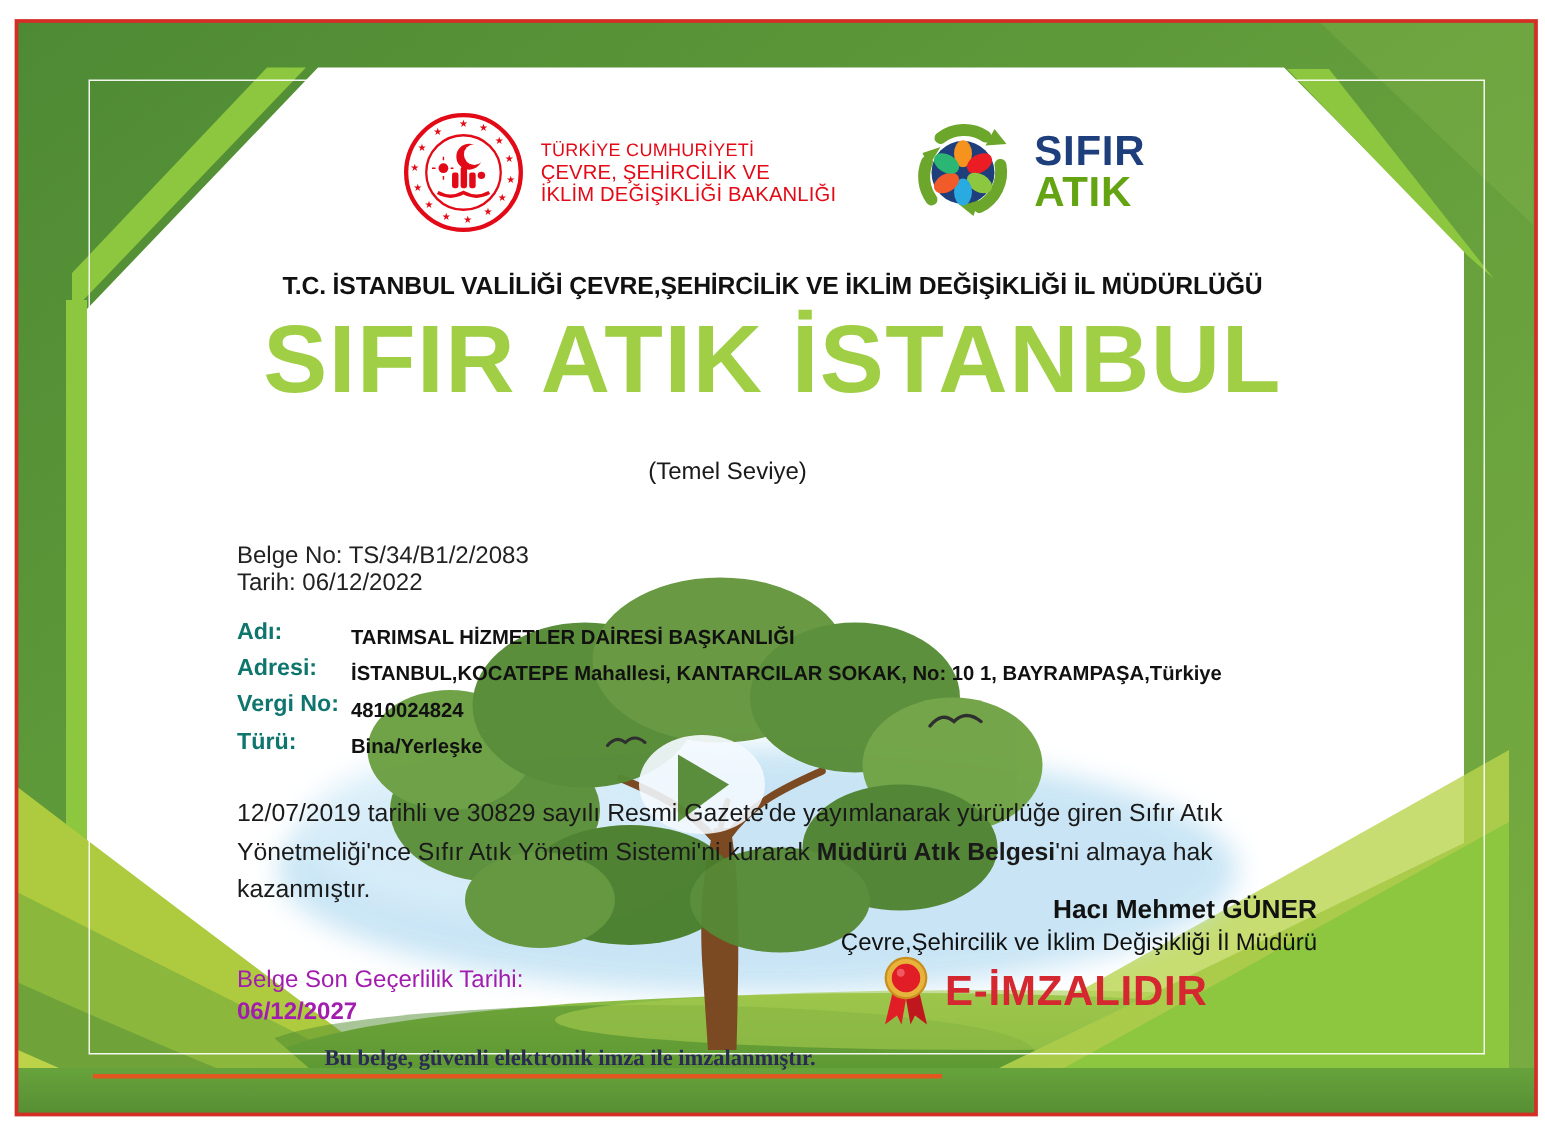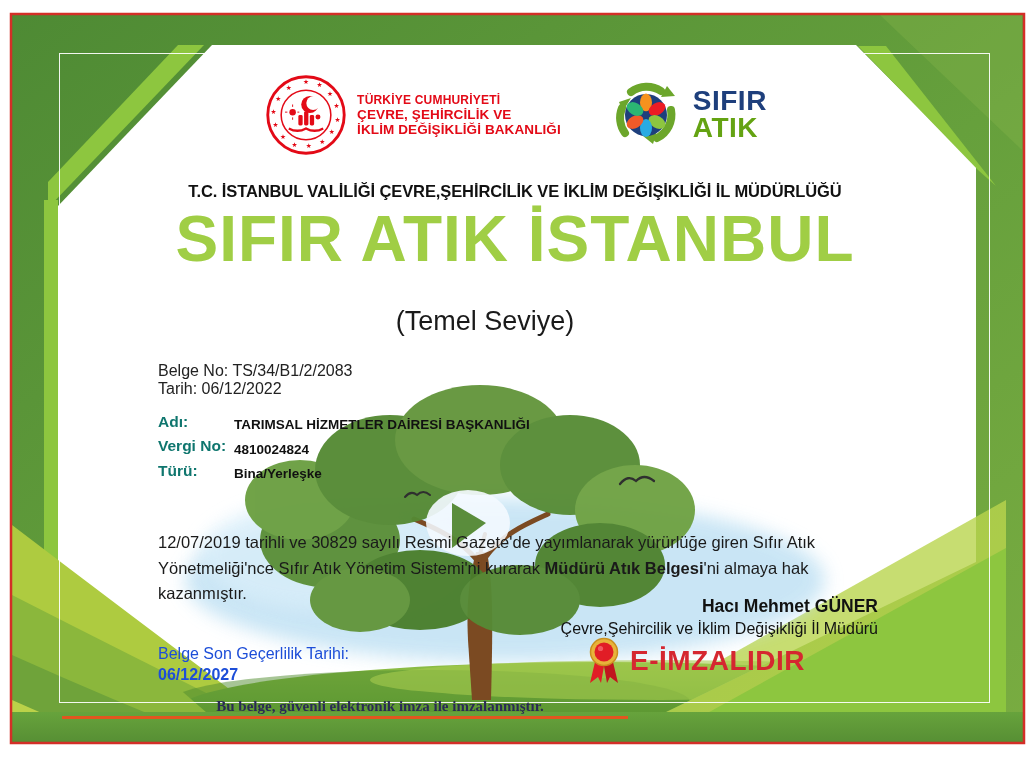--- a/index.html
+++ b/index.html
@@ -11,52 +11,52 @@
   
   .white-rule { position:absolute; left:59px; top:53px; width:931px; height:650px;
     border:1.5px solid rgba(255,255,255,.92); z-index:2; }
   .red-underline { position:absolute; left:62px; top:716px; width:566px; height:2.5px;
     background:#E2561F; z-index:2; }
 
   .content { position:absolute; left:0; top:0; width:1030px; height:757px; z-index:3; }
   .content > * { position:absolute; }
 
   .logos { top:72px; left:0; right:0; display:flex; justify-content:center; align-items:center; }
-  .ministry-text { margin-left:8px; color:#E30A17; font-weight:bold; text-align:left; }
+  .ministry-text { margin-left:8px; color:#E30A17; font-weight:normal; text-align:left; }
   .ministry-text .l1 { font-size:12px; letter-spacing:.2px; }
   .ministry-text .l2, .ministry-text .l3 { font-size:13.5px; letter-spacing:.1px; }
   .sifirlogo { margin-left:48px; }
   .sifir-text { margin-left:10px; font-weight:bold; font-size:28px; line-height:.95; letter-spacing:.5px; }
   .sifir-text .s1 { color:#1E3F7C; } .sifir-text .s2 { color:#64A312; }
 
   .authority { top:170px; left:0; width:1030px; text-align:center; font-weight:bold;
     font-size:16.5px; color:#111; letter-spacing:-.1px;margin-top:12px; }
   .main-title { top:206px; left:0; width:1030px; text-align:center; font-weight:bold;
     font-size:64px; line-height:1.05; color:#A0CE45; letter-spacing:1px; }
-  .subtitle { top:306px; left:0; width:970px; text-align:center; font-size:27px; color:#1a1a1a; }
+  .subtitle { top:306px; left:0; width:970px; text-align:center; font-size:16px; color:#1a1a1a; }
 
   .belge-row { top:362px; left:158px; width:690px; display:flex; justify-content:space-between;
     font-size:16px; color:#222;flex-direction:column; }
 
   .fields { top:412px; left:158px; width:720px; }
   .frow { display:flex; margin-bottom:1px; }
   .flabel { width:76px; font-weight:bold; font-size:15.5px; color:#0f766e; line-height:20px; }
   .fvalue { font-weight:bold; font-size:13.5px; color:#111; line-height:20px; padding-top:3px; }
 
   .body-par { top:530px; left:158px; width:712px; font-size:16.5px; line-height:1.55; color:#1a1a1a; }
   .body-par b { font-weight:bold; }
 
   .signer { top:596px; left:468px; width:410px; text-align:right; color:#111; }
   .signer .name { font-weight:bold; font-size:17.5px; }
   .signer .role { font-size:16px; margin-top:3px; }
 
   .eimza { top:636px; left:584px; display:flex; align-items:center; }
   .eimza .etext { margin-left:6px; font-weight:bold; font-size:28px; color:#D52730; letter-spacing:.5px; }
 
-  .validity { top:643px; left:158px; font-size:16px; color:#1d4ed8; line-height:21px; }
+  .validity { top:643px; left:158px; font-size:16px; color:#a21caf; line-height:21px; }
   .validity .vdate { font-weight:bold; }
 
   .footer-note { top:698px; left:150px; width:460px; text-align:center;
     font-family:"Liberation Serif", serif; font-weight:bold; font-size:15px; color:#2A2A55; }
 </style>
 </head>
 <body>
 
 <div class="page">
 
@@ -228,20 +228,24 @@
       <span>Belge No: TS/34/B1/2/2083</span>
       <span>Tarih: 06/12/2022</span>
     </div>
 
     <div class="fields">
       <div class="frow">
         <div class="flabel">Adı:</div>
         <div class="fvalue">TARIMSAL HİZMETLER DAİRESİ BAŞKANLIĞI</div>
       </div>
       <div class="frow">
+        <div class="flabel">Adresi:</div>
+        <div class="fvalue">İSTANBUL,KOCATEPE Mahallesi, KANTARCILAR SOKAK, No: 10 1, BAYRAMPAŞA,Türkiye</div>
+      </div>
+      <div class="frow">
         <div class="flabel">Vergi No:</div>
         <div class="fvalue" style="padding-top:4px">4810024824</div>
       </div>
       <div class="frow">
         <div class="flabel">Türü:</div>
         <div class="fvalue">Bina/Yerleşke</div>
       </div>
     </div>
 
     <div class="body-par"><span>12/07/2019 tarihli ve 30829 sayılı Resmi Gazete'de yayımlanarak yürürlüğe giren Sıfır Atık Yönetmeliği'nce Sıfır Atık Yönetim Sistemi'ni kurarak </span><b>Müdürü Atık Belgesi</b><span>'ni almaya hak kazanmıştır.</span></div>

